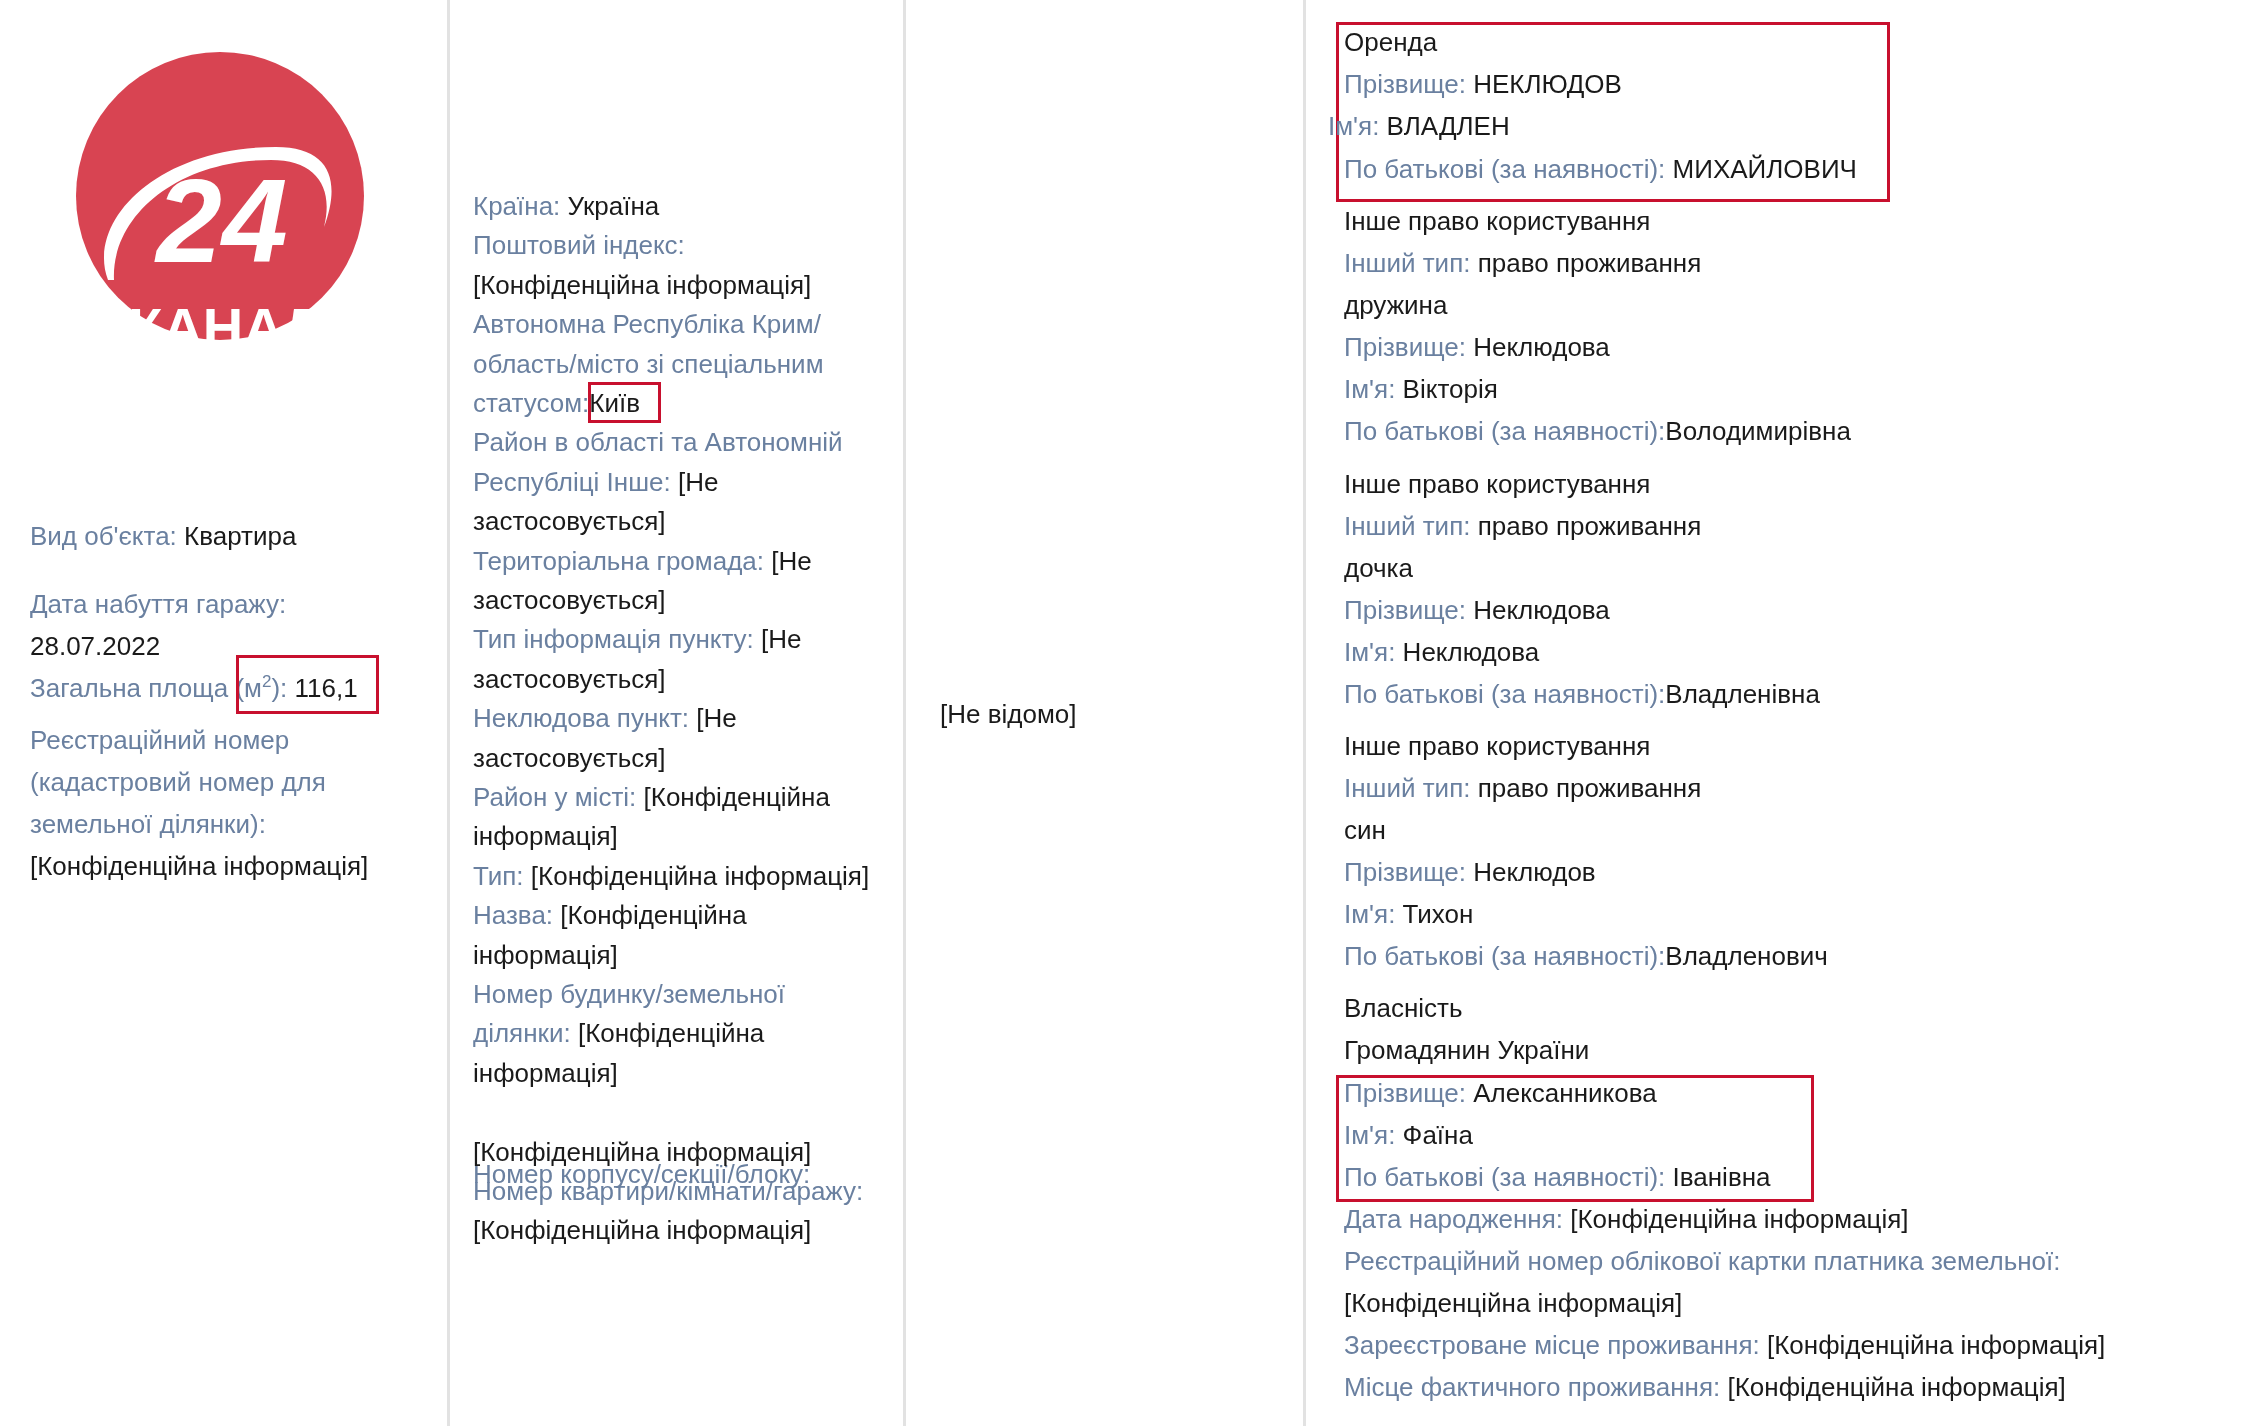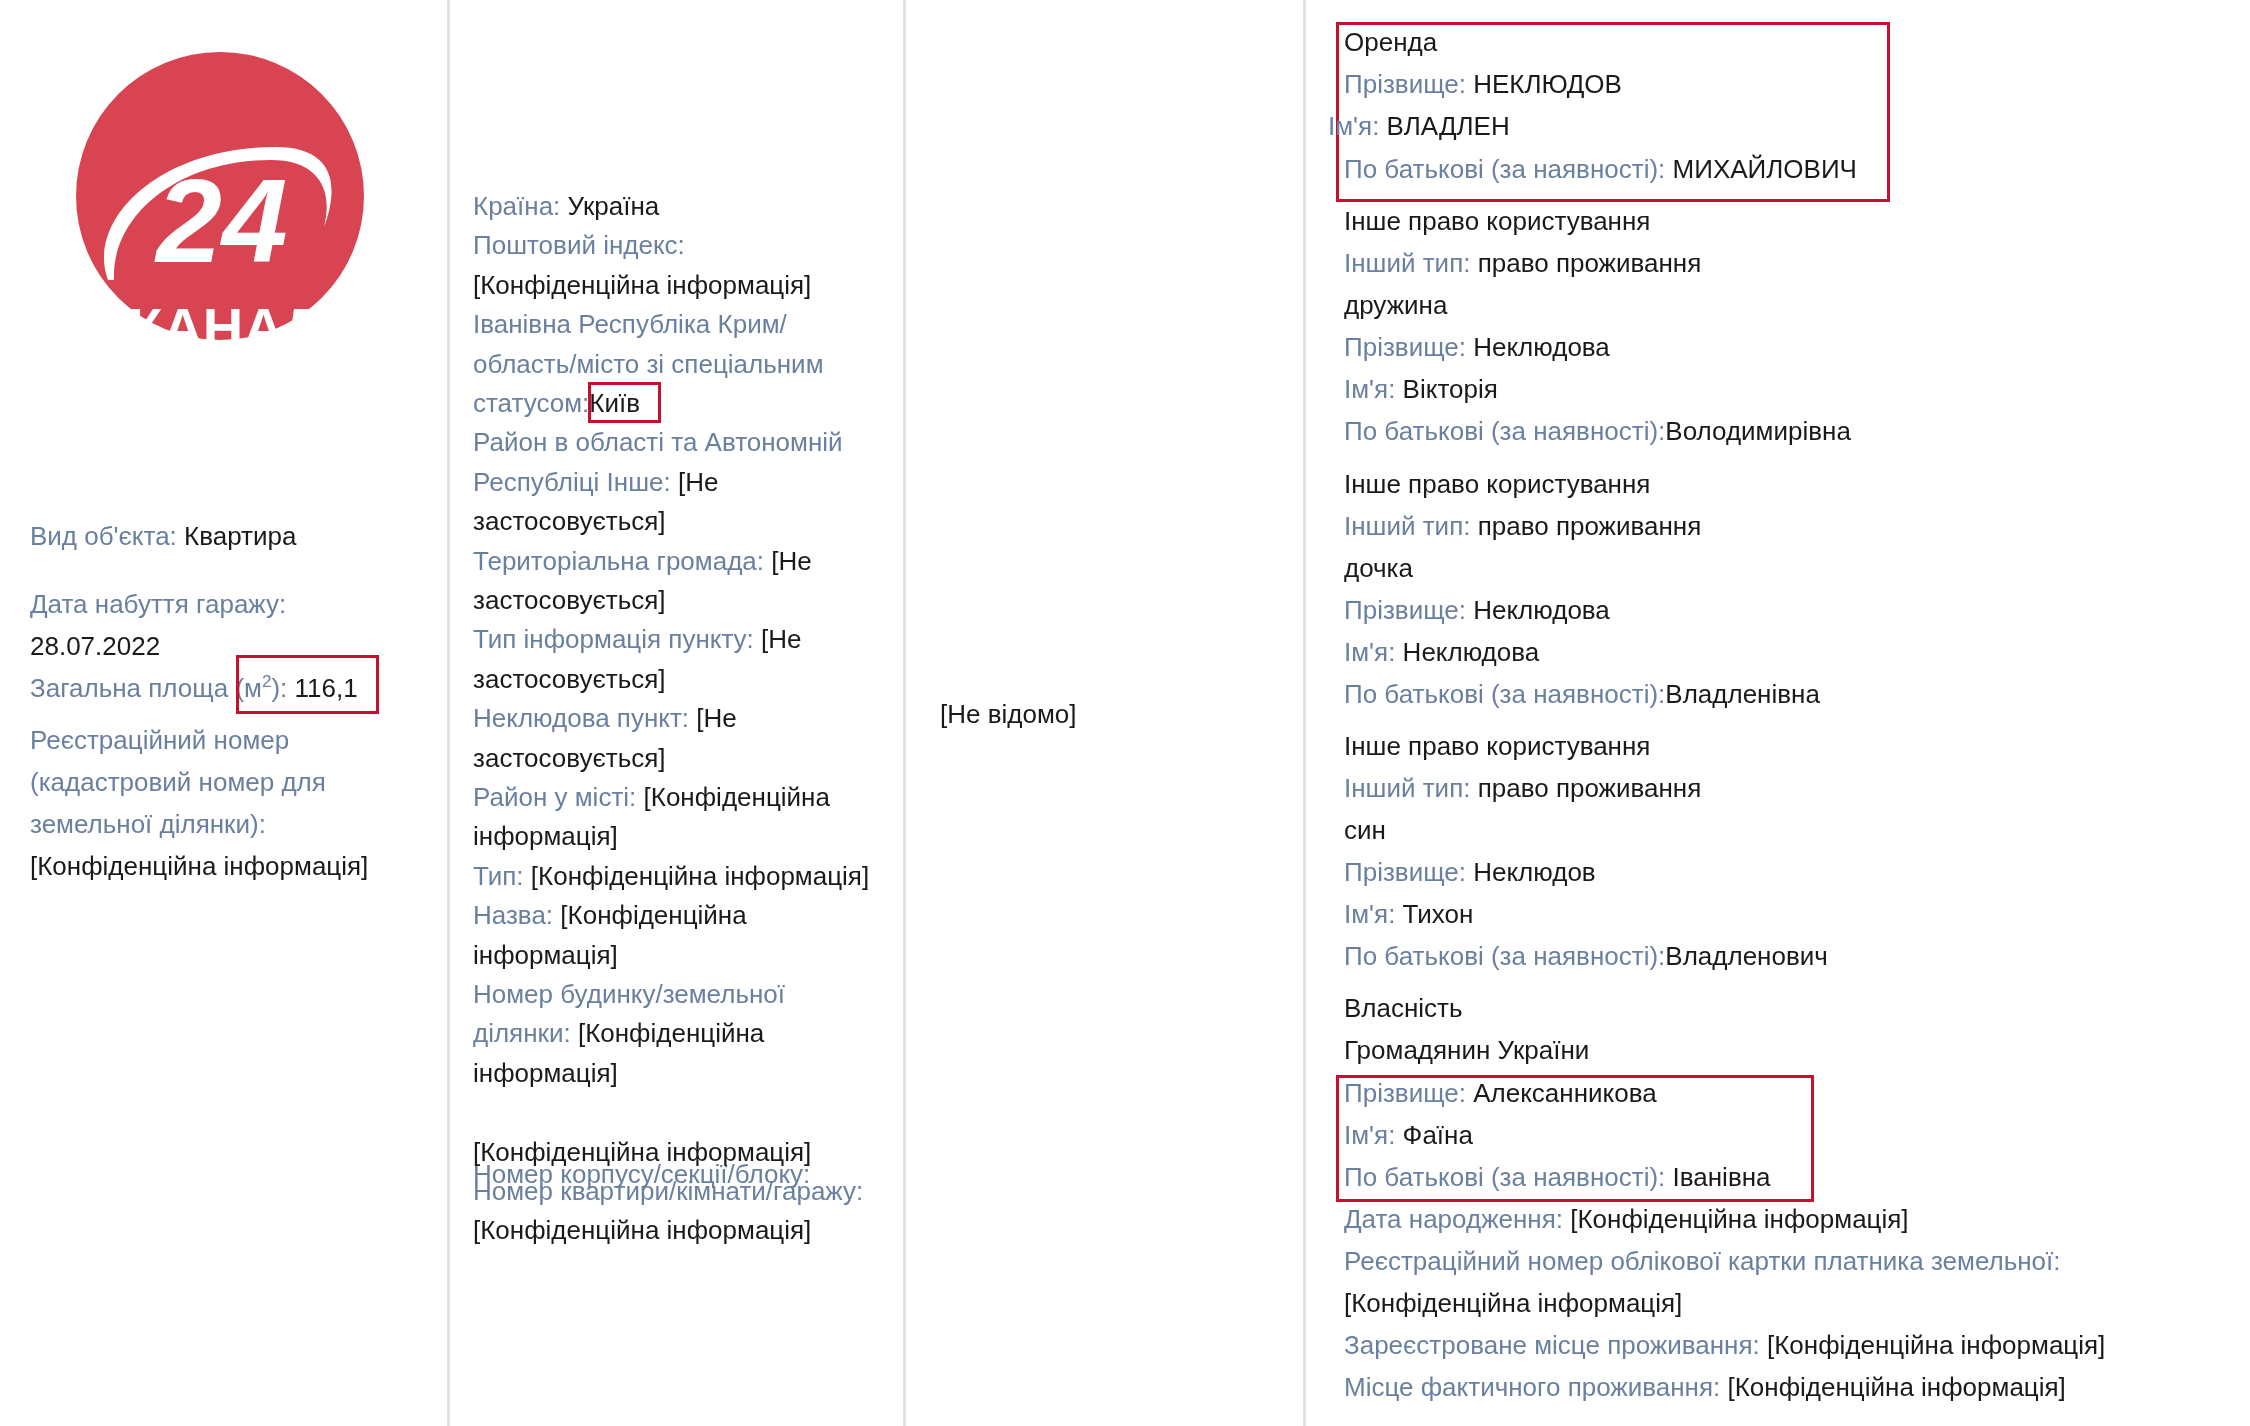--- a/index.html
+++ b/index.html
@@ -42,21 +42,21 @@
   <div class="line" style="left:30px;top:725px"><span class="lbl">Реєстраційний номер</span></div>
   <div class="line" style="left:30px;top:767px"><span class="lbl">(кадастровий номер для</span></div>
   <div class="line" style="left:30px;top:809px"><span class="lbl">земельної ділянки):</span></div>
   <div class="line" style="left:30px;top:851px"><span class="val">[Конфіденційна інформація]</span></div>
 </div>
 
 <div>
   <div class="line" style="left:473px;top:191px"><span class="lbl">Країна:</span> <span class="val">Україна</span></div>
   <div class="line" style="left:473px;top:230px"><span class="lbl">Поштовий індекс:</span></div>
   <div class="line" style="left:473px;top:270px"><span class="val">[Конфіденційна інформація]</span></div>
-  <div class="line" style="left:473px;top:309px"><span class="lbl">Іванівна Республіка Крим/</span></div>
+  <div class="line" style="left:473px;top:309px"><span class="lbl">Автономна Республіка Крим/</span></div>
   <div class="line" style="left:473px;top:349px"><span class="lbl">область/місто зі спеціальним</span></div>
   <div class="line" style="left:473px;top:388px"><span class="lbl">статусом:</span><span class="val">Київ</span></div>
   <div class="hl" style="left:588px;top:382px;width:73px;height:41px"></div>
   <div class="line" style="left:473px;top:427px"><span class="lbl">Район в області та Автономній</span></div>
   <div class="line" style="left:473px;top:467px"><span class="lbl">Республіці Інше:</span> <span class="val">[Не</span></div>
   <div class="line" style="left:473px;top:506px"><span class="val">застосовується]</span></div>
   <div class="line" style="left:473px;top:546px"><span class="lbl">Територіальна громада:</span> <span class="val">[Не</span></div>
   <div class="line" style="left:473px;top:585px"><span class="val">застосовується]</span></div>
   <div class="line" style="left:473px;top:624px"><span class="lbl">Тип інформація пункту:</span> <span class="val">[Не</span></div>
   <div class="line" style="left:473px;top:664px"><span class="val">застосовується]</span></div>

